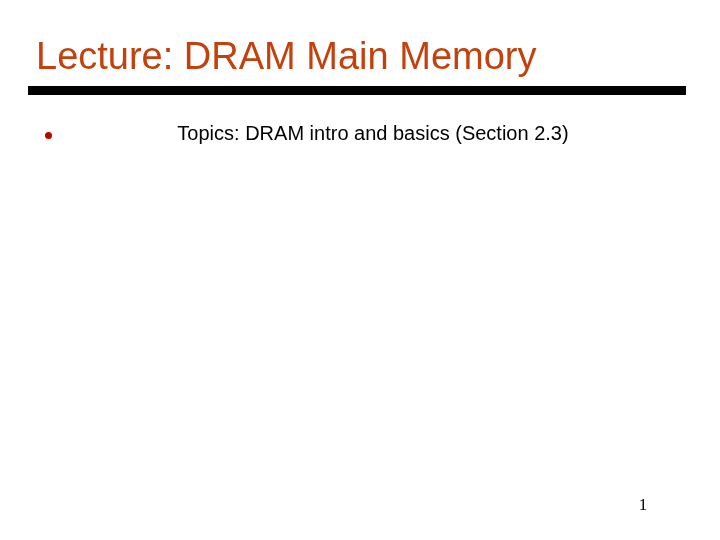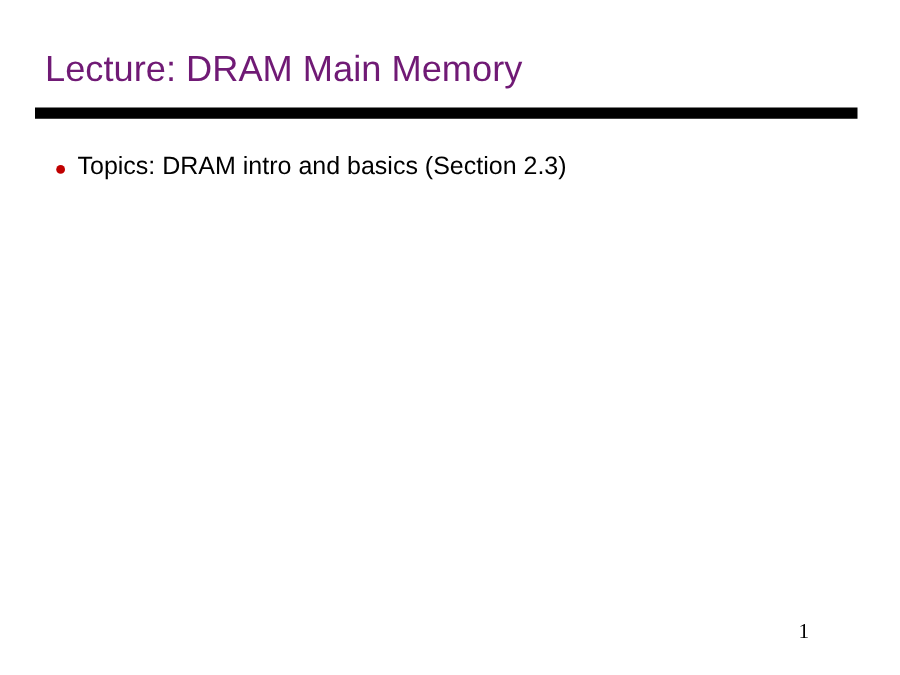--- a/index.html
+++ b/index.html
@@ -22,25 +22,25 @@
   
   .slide-title {
     position: absolute;
     left: 36px;
     top: 37px;
     width: 648px;
     height: 40px;
     margin: 0;
     padding: 0;
     font-family: "Liberation Sans", sans-serif;
-    font-size: 29px;
+    font-size: 38px;
     font-weight: normal;
     line-height: 38px;
     letter-spacing: 0px;
-    color: #701a75;
+    color: #c2410c;
     white-space: nowrap;
   }
 
   
   .title-rule {
     position: absolute;
     left: 28px;
     top: 86px;
     width: 658px;
     height: 9px;
@@ -56,20 +56,21 @@
     height: 350px;
   }
 
   .bullet-row {
     position: relative;
     display: flex;
     align-items: flex-start;
     margin: 0 0 6px 0;
     padding: 0;
     height: 30px;
+    text-align: center;
   }
 
   .bullet-marker {
     position: relative;
     flex: 0 0 auto;
     width: 26px;
     height: 30px;
   }
 
   .bullet-marker::before {

